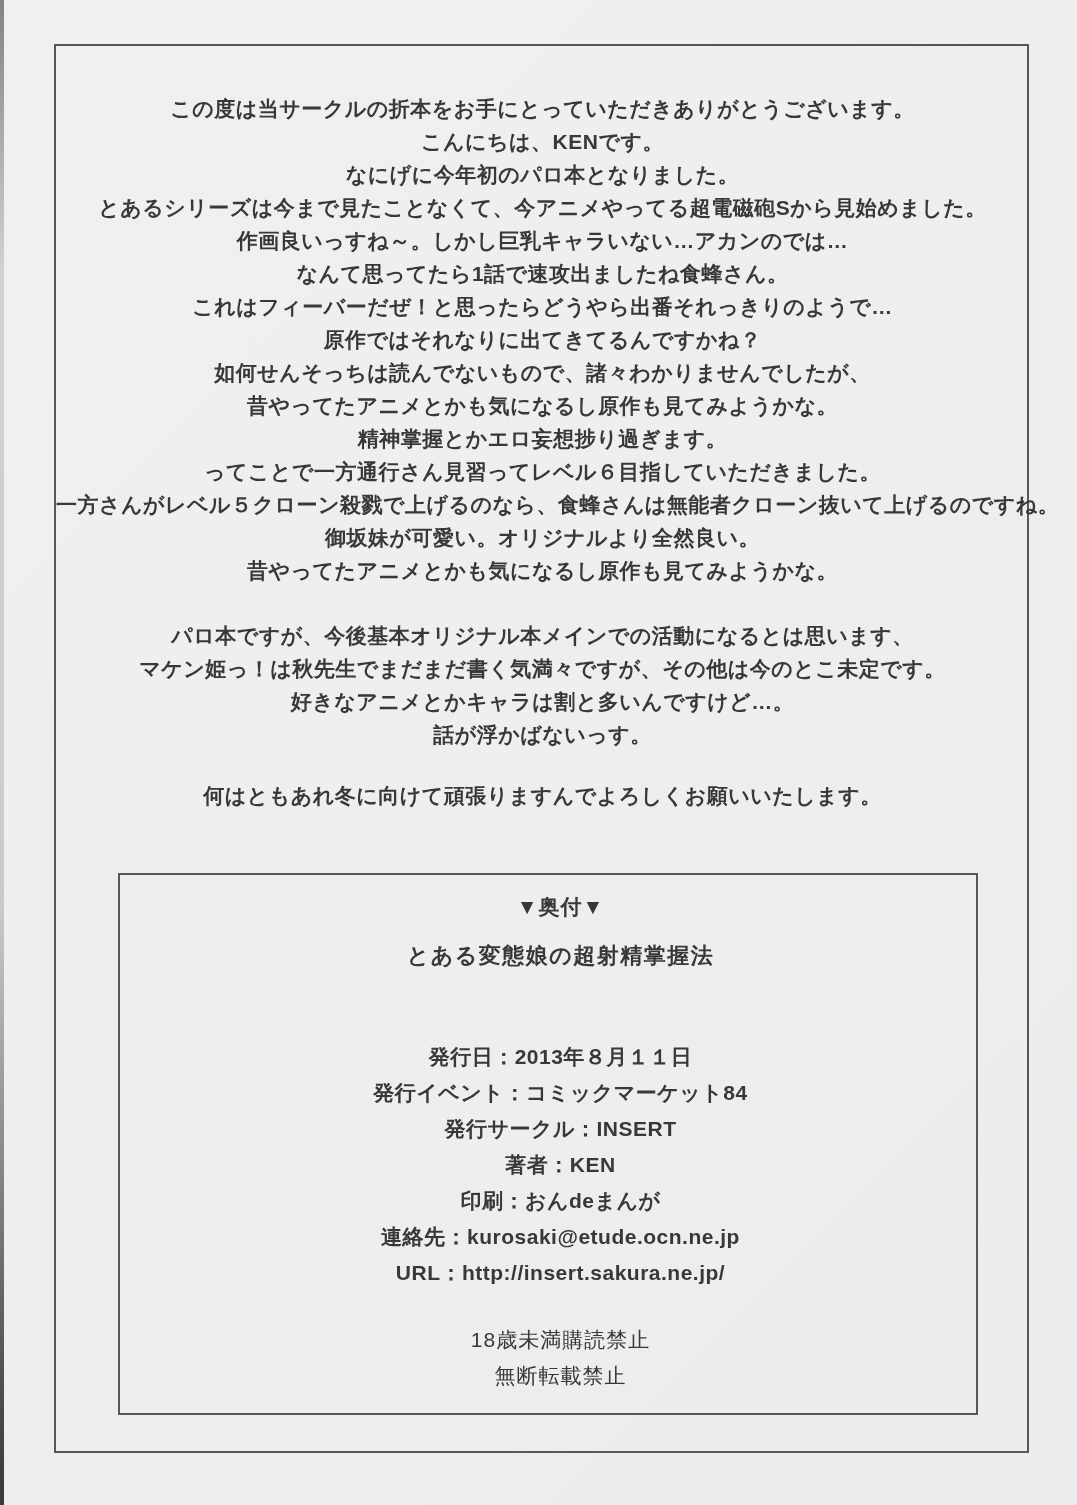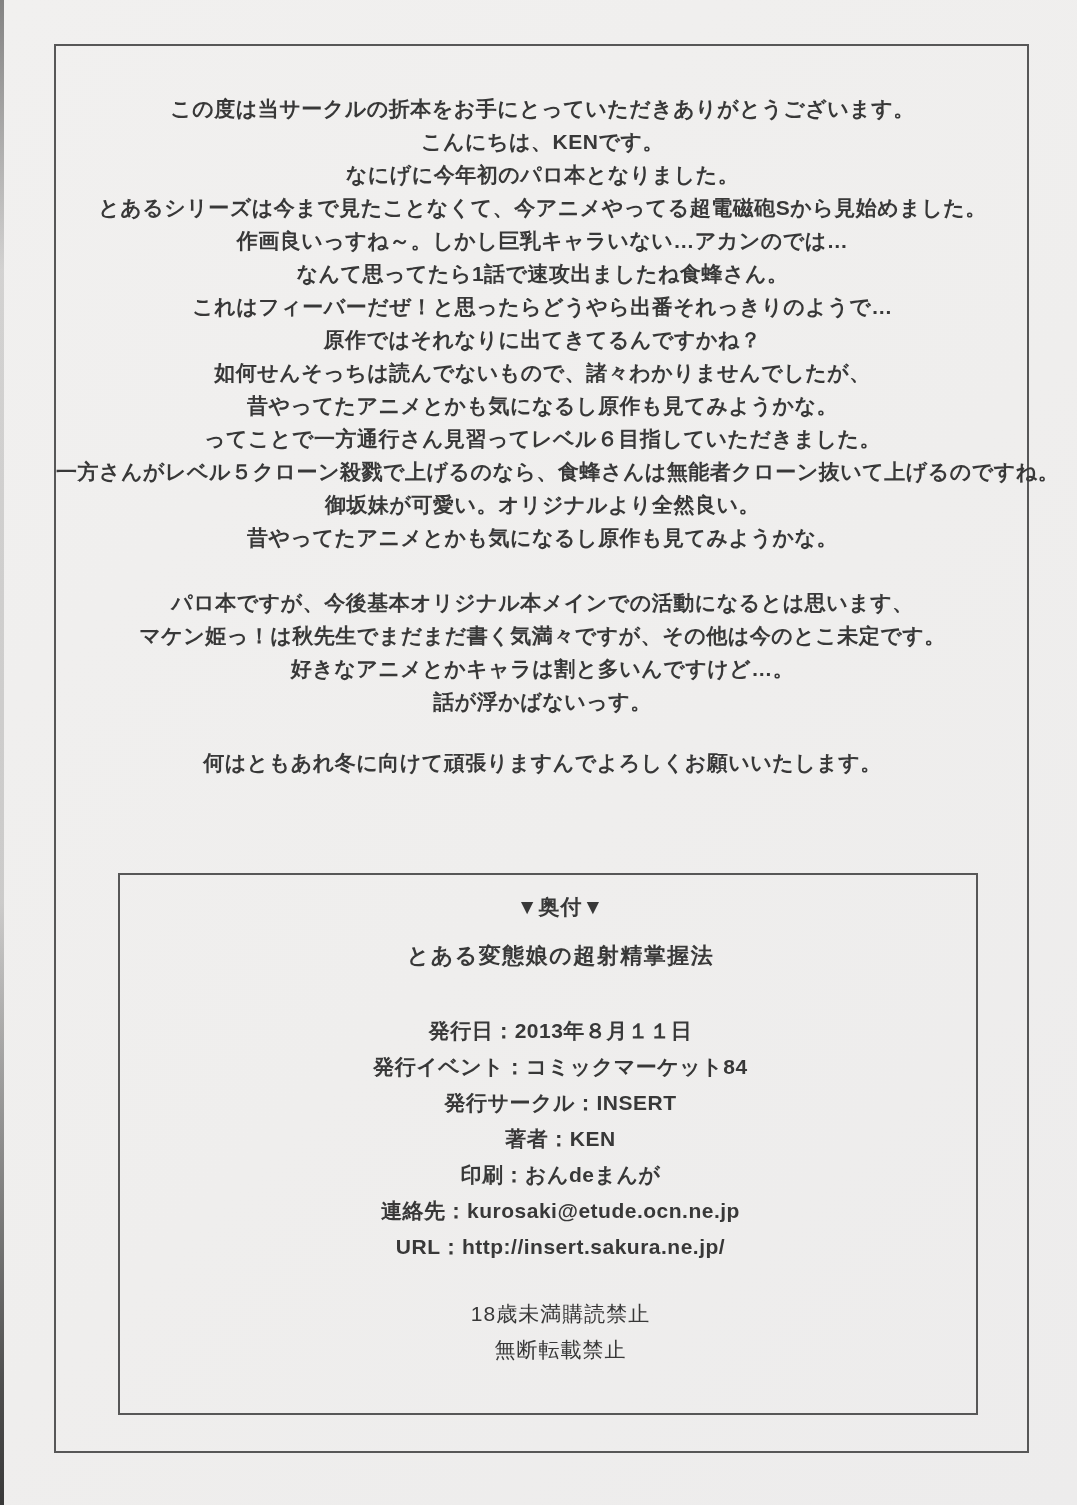--- a/index.html
+++ b/index.html
@@ -44,21 +44,21 @@
   .colophon-heading{
     margin-top:18px;
     font-size:21px;font-weight:bold;line-height:28px;
     letter-spacing:1px;
   }
   .colophon-title{
     margin-top:21px;
     font-size:22px;font-weight:bold;line-height:28px;
     letter-spacing:1.5px;
   }
-  .colophon-entries{margin-top:43px;}
+  .colophon-entries{margin-top:69px;}
   .colophon-entries .entry{
     font-size:21px;font-weight:bold;line-height:36px;
     letter-spacing:0.5px;
   }
   .colophon-notices{margin-top:31px;}
   .colophon-notices .notice{
     font-size:21px;font-weight:normal;line-height:36px;
     letter-spacing:1px;
   }
 </style>
@@ -73,20 +73,21 @@
     <div class="line">この度は当サークルの折本をお手にとっていただきありがとうございます。</div>
     <div class="line">こんにちは、KENです。</div>
     <div class="line">なにげに今年初のパロ本となりました。</div>
     <div class="line">とあるシリーズは今まで見たことなくて、今アニメやってる超電磁砲Sから見始めました。</div>
     <div class="line">作画良いっすね～。しかし巨乳キャラいない…アカンのでは…</div>
     <div class="line">なんて思ってたら1話で速攻出ましたね食蜂さん。</div>
     <div class="line">これはフィーバーだぜ！と思ったらどうやら出番それっきりのようで…</div>
     <div class="line">原作ではそれなりに出てきてるんですかね？</div>
     <div class="line">如何せんそっちは読んでないもので、諸々わかりませんでしたが、</div>
     <div class="line">昔やってたアニメとかも気になるし原作も見てみようかな。</div>
+    <div class="line">精神掌握とかエロ妄想捗り過ぎます。</div>
     <div class="line">ってことで一方通行さん見習ってレベル６目指していただきました。</div>
     <div class="line">一方さんがレベル５クローン殺戮で上げるのなら、食蜂さんは無能者クローン抜いて上げるのですね。</div>
     <div class="line">御坂妹が可愛い。オリジナルより全然良い。</div>
     <div class="line">昔やってたアニメとかも気になるし原作も見てみようかな。</div>
     <div class="gap-1"></div>
     <div class="line">パロ本ですが、今後基本オリジナル本メインでの活動になるとは思います、</div>
     <div class="line">マケン姫っ！は秋先生でまだまだ書く気満々ですが、その他は今のとこ未定です。</div>
     <div class="line">好きなアニメとかキャラは割と多いんですけど…。</div>
     <div class="line">話が浮かばないっす。</div>
     <div class="gap-2"></div>

